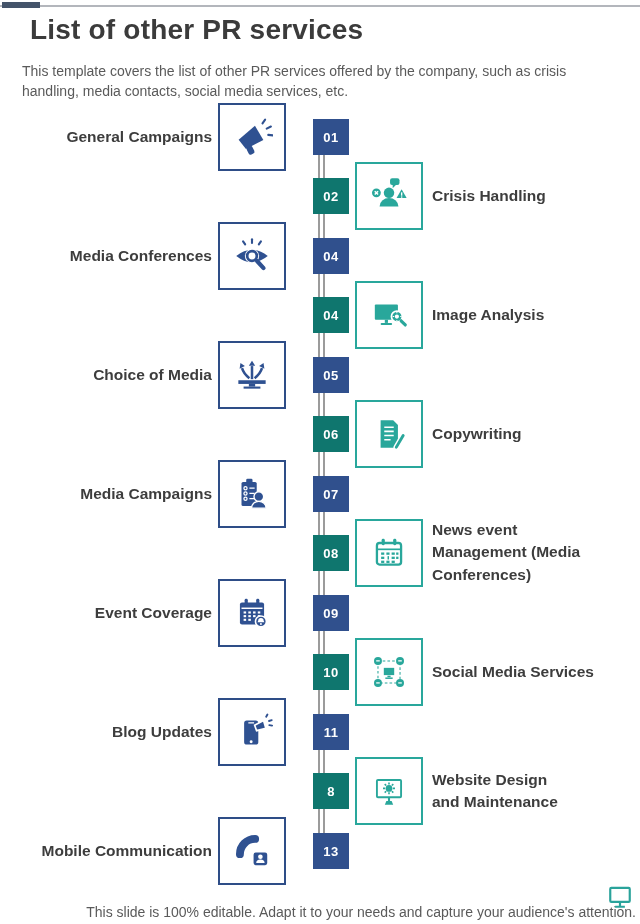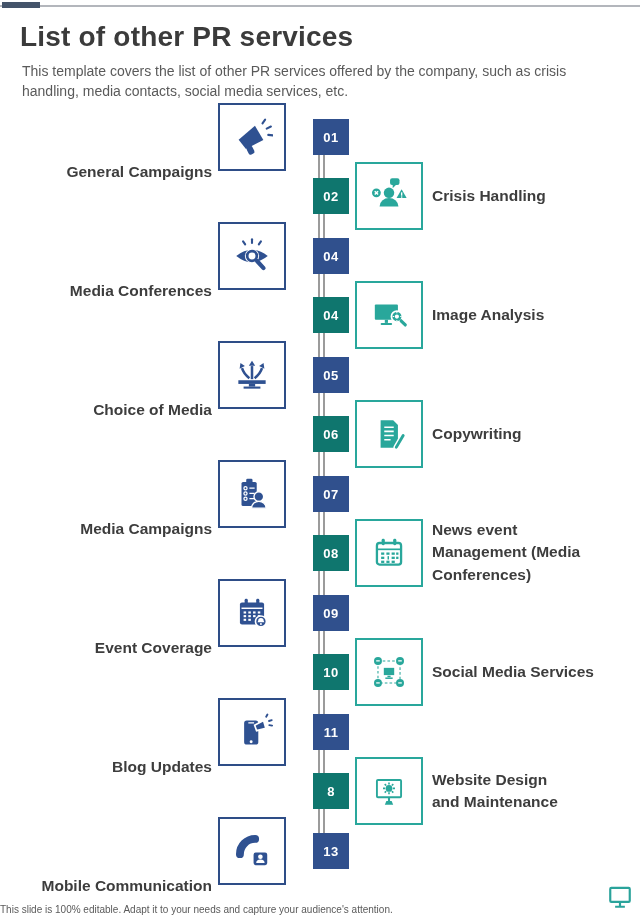--- a/index.html
+++ b/index.html
@@ -1,37 +1,37 @@
 <!DOCTYPE html>
 <html><head>
 <meta charset="utf-8">
 <style>
   html,body{margin:0;padding:0;background:#fff;}
   .slide{position:relative;width:640px;height:924px;background:#ffffff;overflow:hidden;
          font-family:"Liberation Sans", sans-serif;}
   .top-rule{position:absolute;top:5px;left:0;right:0;height:2px;background:#b3b6bc;}
   .top-accent{position:absolute;top:2px;left:2px;width:38px;height:6px;background:#44546a;}
-  .title{position:absolute;left:20px;top:14px;font-size:28px;font-weight:bold;color:#3b3b3b;letter-spacing:.2px;margin-top:7px;}
+  .title{position:absolute;left:30px;top:14px;font-size:28px;font-weight:bold;color:#3b3b3b;letter-spacing:.2px;}
   .subtitle{position:absolute;left:22px;top:62px;width:578px;font-size:14px;color:#5a5a5a;line-height:1.4;}
   .vline{position:absolute;left:318px;top:137px;height:714px;width:3px;
          border-left:2px solid #9b9b9b;border-right:2px solid #9b9b9b;box-sizing:content-box;background:#fff;}
   .row{position:absolute;left:0;width:100%;height:0;}
   .badge{position:absolute;left:303px;top:-18px;width:36px;height:36px;color:#ffffff;
          font-weight:bold;font-size:13px;display:flex;align-items:center;justify-content:center;letter-spacing:.5px;margin-left:10px;}
   .navy{background:#30508d;}
   .teal{background:#0f766e;}
   .icon-box{position:absolute;top:-34px;width:68px;height:68px;box-sizing:border-box;background:#fff;
             display:flex;align-items:center;justify-content:center;}
   .box-left{left:218px;border:2px solid #2e4d87;color:#2f5191;}
   .box-right{left:355px;border:2px solid #29a79c;color:#29a79b;}
   .icon-box svg{width:42px;height:42px;}
   .label{position:absolute;top:0;font-weight:bold;color:#3d3d3d;font-size:15.5px;line-height:1.45;transform:translateY(-50%);}
-  .label-left{right:428px;text-align:center;white-space:nowrap;margin-top:35px;}
+  .label-left{right:428px;text-align:center;white-space:nowrap;}
   .label-right{left:432px;width:210px;white-space:pre-line;}
-  .footer{position:absolute;left:0;right:17px;top:904px;text-align:left;font-size:10px;color:#5a5a5a;}
+  .footer{position:absolute;left:0;right:4px;top:904px;text-align:right;font-size:14px;color:#5a5a5a;}
   .footer-monitor{position:absolute;left:607px;top:884px;width:26px;height:26px;}
 </style>
 </head>
 <body>
 
 <div class="slide">
   <div class="top-rule"></div>
   <div class="top-accent"></div>
 
   <div class="title">List of other PR services</div>

